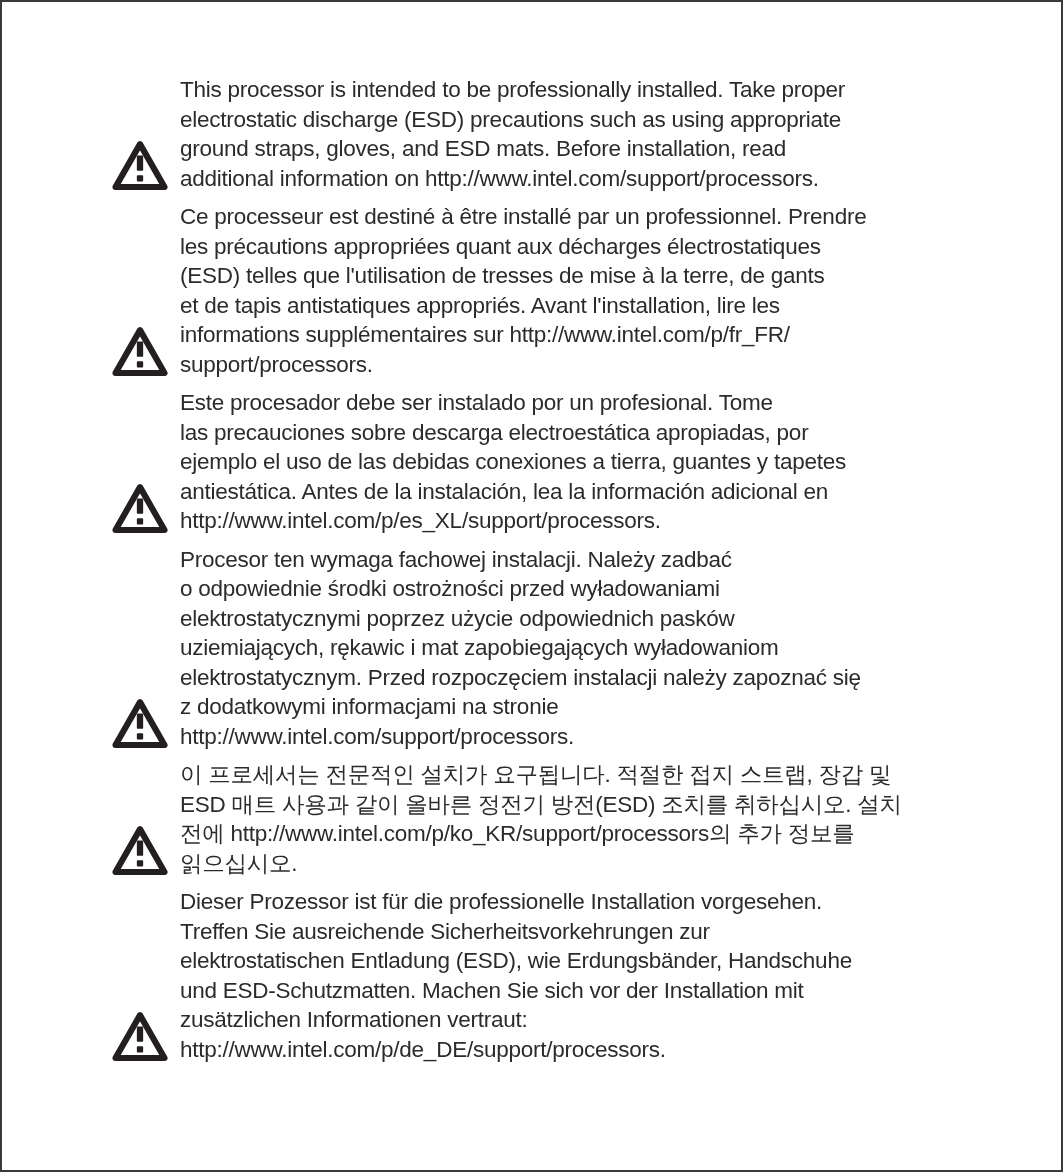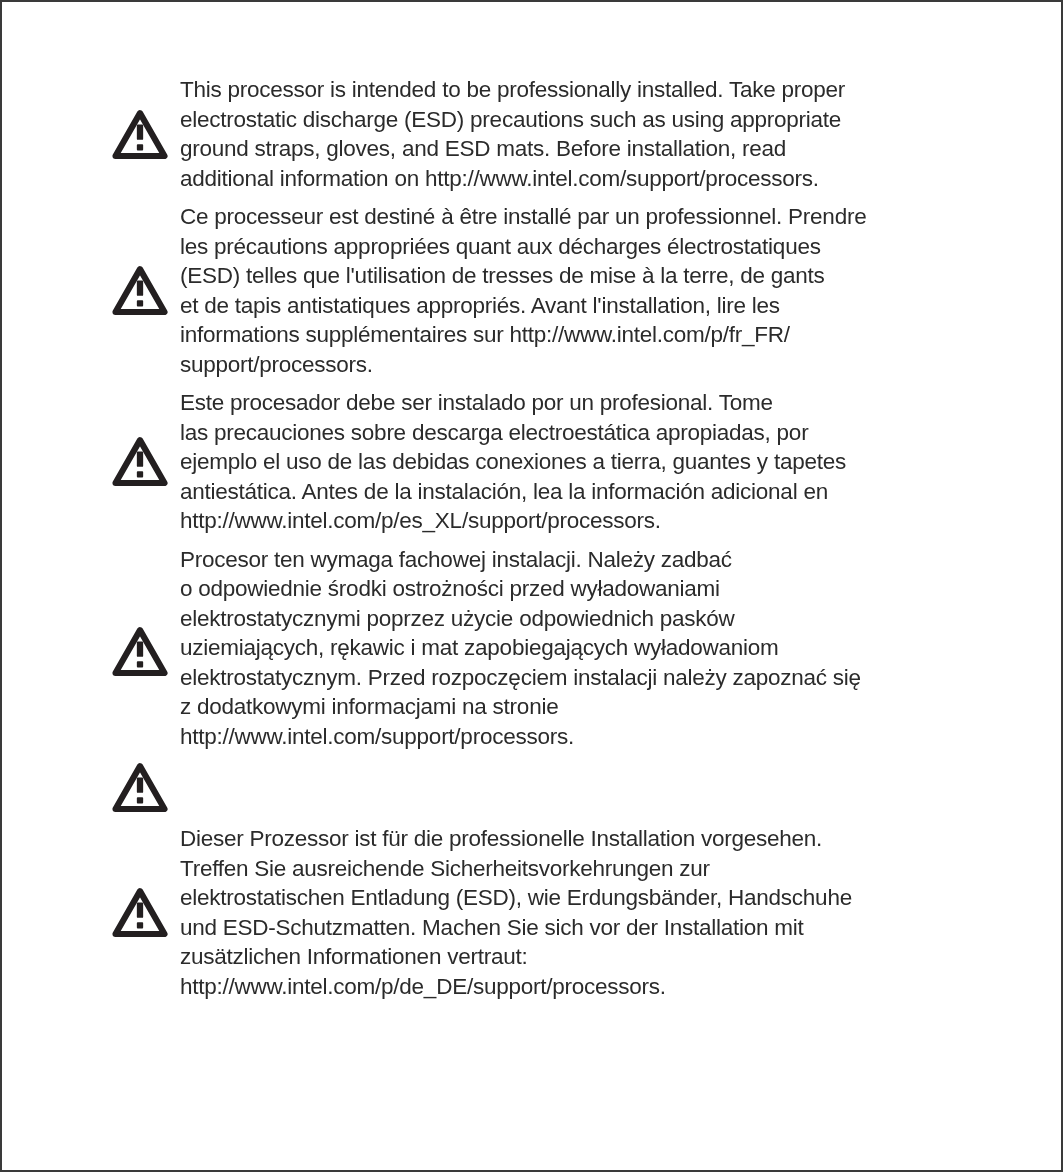--- a/index.html
+++ b/index.html
@@ -16,21 +16,21 @@
     background: #ffffff;
     overflow: hidden;
     font-family: "Liberation Sans", "DejaVu Sans", sans-serif;
     color: #2b2b2b;
   }
   .content {
     padding: 73px 0 0 110px;
   }
   .notice {
     display: flex;
-    align-items: center;
+    align-items: flex-end;
     margin-bottom: 9px;
   }
   .icon-col {
     width: 56px;
     flex: 0 0 56px;
     margin-right: 12px;
     margin-top: 1px;
   }
   .notice.icon-lower .icon-col {
     margin-top: 9px;
@@ -127,20 +127,24 @@
     </section>
 
     <section class="notice">
       <span class="icon-col">
         <svg class="warn" viewBox="0 0 64 60" aria-hidden="true">
           <path class="tri" d="M32 5 L60 54 L4 54 Z"></path>
           <rect class="bar" x="28.4" y="18" width="7.2" height="17.5" rx="1"></rect>
           <rect class="dot" x="28.4" y="40.5" width="7.2" height="7.2" rx="1"></rect>
         </svg>
       </span>
+      <p class="notice-text">이 프로세서는 전문적인 설치가 요구됩니다. 적절한 접지 스트랩, 장갑 및
+ESD 매트 사용과 같이 올바른 정전기 방전(ESD) 조치를 취하십시오. 설치
+전에 http://www.intel.com/p/ko_KR/support/processors의 추가 정보를
+읽으십시오.</p>
     </section>
 
     <section class="notice">
       <span class="icon-col">
         <svg class="warn" viewBox="0 0 64 60" aria-hidden="true">
           <path class="tri" d="M32 5 L60 54 L4 54 Z"></path>
           <rect class="bar" x="28.4" y="18" width="7.2" height="17.5" rx="1"></rect>
           <rect class="dot" x="28.4" y="40.5" width="7.2" height="7.2" rx="1"></rect>
         </svg>
       </span>

